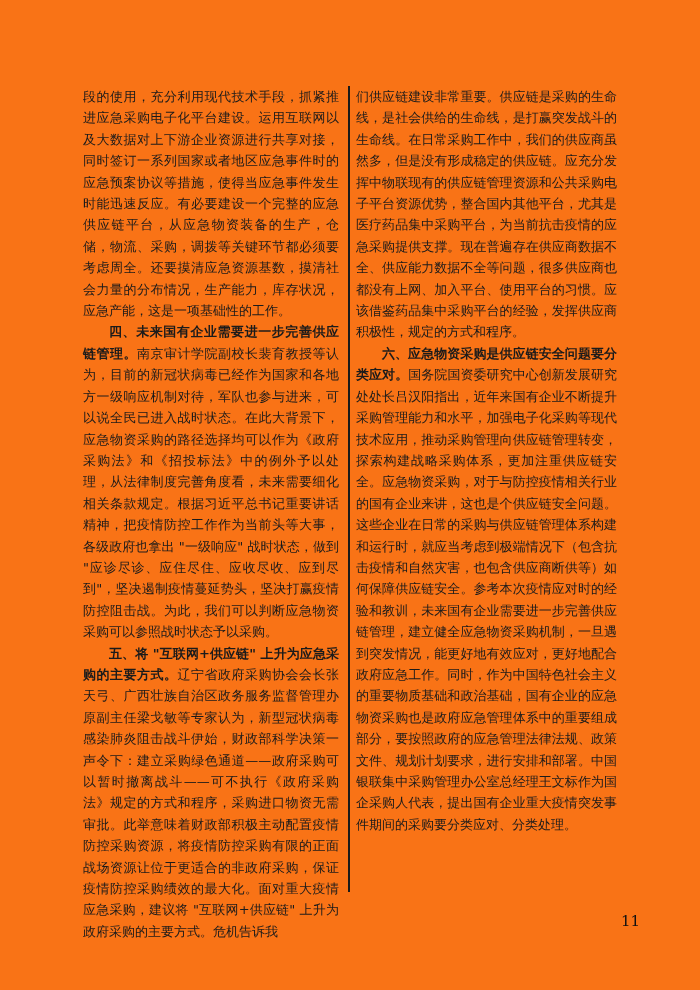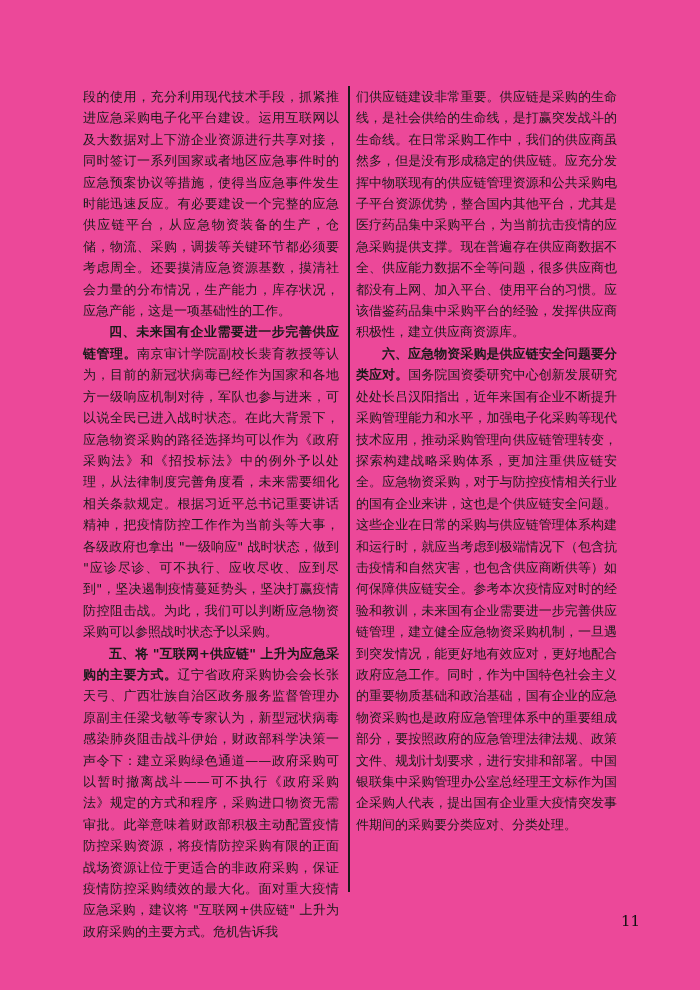--- a/index.html
+++ b/index.html
@@ -48,25 +48,25 @@
     width: 40px;
     font-size: 15px;
     font-family: "DejaVu Serif", "Liberation Serif", serif;
     color: #111111;
     text-align: right;
   }
 </style>
 </head>
 <body>
 
-<div class="page" style="background: #ec4899; color: rgb(27, 27, 27);">
+<div class="page" style="background: #f97316; color: rgb(27, 27, 27);">
   <div class="col col-left">
       <p class=""><span class="run">段的使用，充分利用现代技术手段，抓紧推进应急采购电子化平台建设。运用互联网以及大数据对上下游企业资源进行共享对接，同时签订一系列国家或者地区应急事件时的应急预案协议等措施，使得当应急事件发生时能迅速反应。有必要建设一个完整的应急供应链平台，从应急物资装备的生产，仓储，物流、采购，调拨等关键环节都必须要考虑周全。还要摸清应急资源基数，摸清社会力量的分布情况，生产能力，库存状况，应急产能，这是一项基础性的工作。</span></p>
-      <p class="indent"><span class="run bold">四、未来国有企业需要进一步完善供应链管理。</span><span class="run">南京审计学院副校长裴育教授等认为，目前的新冠状病毒已经作为国家和各地方一级响应机制对待，军队也参与进来，可以说全民已进入战时状态。在此大背景下，应急物资采购的路径选择均可以作为《政府采购法》和《招投标法》中的例外予以处理，从法律制度完善角度看，未来需要细化相关条款规定。根据习近平总书记重要讲话精神，把疫情防控工作作为当前头等大事，各级政府也拿出 "一级响应" 战时状态，做到 "应诊尽诊、可不执行、应收尽收、应到尽到"，坚决遏制疫情蔓延势头，坚决打赢疫情防控阻击战。为此，我们可以判断应急物资采购可以参照战时状态予以采购。</span></p>
+      <p class="indent"><span class="run bold">四、未来国有企业需要进一步完善供应链管理。</span><span class="run">南京审计学院副校长裴育教授等认为，目前的新冠状病毒已经作为国家和各地方一级响应机制对待，军队也参与进来，可以说全民已进入战时状态。在此大背景下，应急物资采购的路径选择均可以作为《政府采购法》和《招投标法》中的例外予以处理，从法律制度完善角度看，未来需要细化相关条款规定。根据习近平总书记重要讲话精神，把疫情防控工作作为当前头等大事，各级政府也拿出 "一级响应" 战时状态，做到 "应诊尽诊、应住尽住、应收尽收、应到尽到"，坚决遏制疫情蔓延势头，坚决打赢疫情防控阻击战。为此，我们可以判断应急物资采购可以参照战时状态予以采购。</span></p>
       <p class="indent"><span class="run bold">五、将 "互联网+供应链" 上升为应急采购的主要方式。</span><span class="run">辽宁省政府采购协会会长张天弓、广西壮族自治区政务服务监督管理办原副主任梁戈敏等专家认为，新型冠状病毒感染肺炎阻击战斗伊始，财政部科学决策一声令下：建立采购绿色通道——政府采购可以暂时撤离战斗——可不执行《政府采购法》规定的方式和程序，采购进口物资无需审批。此举意味着财政部积极主动配置疫情防控采购资源，将疫情防控采购有限的正面战场资源让位于更适合的非政府采购，保证疫情防控采购绩效的最大化。面对重大疫情应急采购，建议将 "互联网+供应链" 上升为政府采购的主要方式。危机告诉我</span></p>
     </div>
   <div class="divider" style="background: rgb(26, 26, 26);"></div>
   <div class="col col-right">
-      <p class=""><span class="run">们供应链建设非常重要。供应链是采购的生命线，是社会供给的生命线，是打赢突发战斗的生命线。在日常采购工作中，我们的供应商虽然多，但是没有形成稳定的供应链。应充分发挥中物联现有的供应链管理资源和公共采购电子平台资源优势，整合国内其他平台，尤其是医疗药品集中采购平台，为当前抗击疫情的应急采购提供支撑。现在普遍存在供应商数据不全、供应能力数据不全等问题，很多供应商也都没有上网、加入平台、使用平台的习惯。应该借鉴药品集中采购平台的经验，发挥供应商积极性，建立供应商资源库。</span></p>
+      <p class=""><span class="run">们供应链建设非常重要。供应链是采购的生命线，是社会供给的生命线，是打赢突发战斗的生命线。在日常采购工作中，我们的供应商虽然多，但是没有形成稳定的供应链。应充分发挥中物联现有的供应链管理资源和公共采购电子平台资源优势，整合国内其他平台，尤其是医疗药品集中采购平台，为当前抗击疫情的应急采购提供支撑。现在普遍存在供应商数据不全、供应能力数据不全等问题，很多供应商也都没有上网、加入平台、使用平台的习惯。应该借鉴药品集中采购平台的经验，发挥供应商积极性，规定的方式和程序。</span></p>
       <p class="indent"><span class="run bold">六、应急物资采购是供应链安全问题要分类应对。</span><span class="run">国务院国资委研究中心创新发展研究处处长吕汉阳指出，近年来国有企业不断提升采购管理能力和水平，加强电子化采购等现代技术应用，推动采购管理向供应链管理转变，探索构建战略采购体系，更加注重供应链安全。应急物资采购，对于与防控疫情相关行业的国有企业来讲，这也是个供应链安全问题。这些企业在日常的采购与供应链管理体系构建和运行时，就应当考虑到极端情况下（包含抗击疫情和自然灾害，也包含供应商断供等）如何保障供应链安全。参考本次疫情应对时的经验和教训，未来国有企业需要进一步完善供应链管理，建立健全应急物资采购机制，一旦遇到突发情况，能更好地有效应对，更好地配合政府应急工作。同时，作为中国特色社会主义的重要物质基础和政治基础，国有企业的应急物资采购也是政府应急管理体系中的重要组成部分，要按照政府的应急管理法律法规、政策文件、规划计划要求，进行安排和部署。中国银联集中采购管理办公室总经理王文标作为国企采购人代表，提出国有企业重大疫情突发事件期间的采购要分类应对、分类处理。</span></p>
     </div>
   <div class="page-number">11</div>
 </div>
 
 </body></html>

